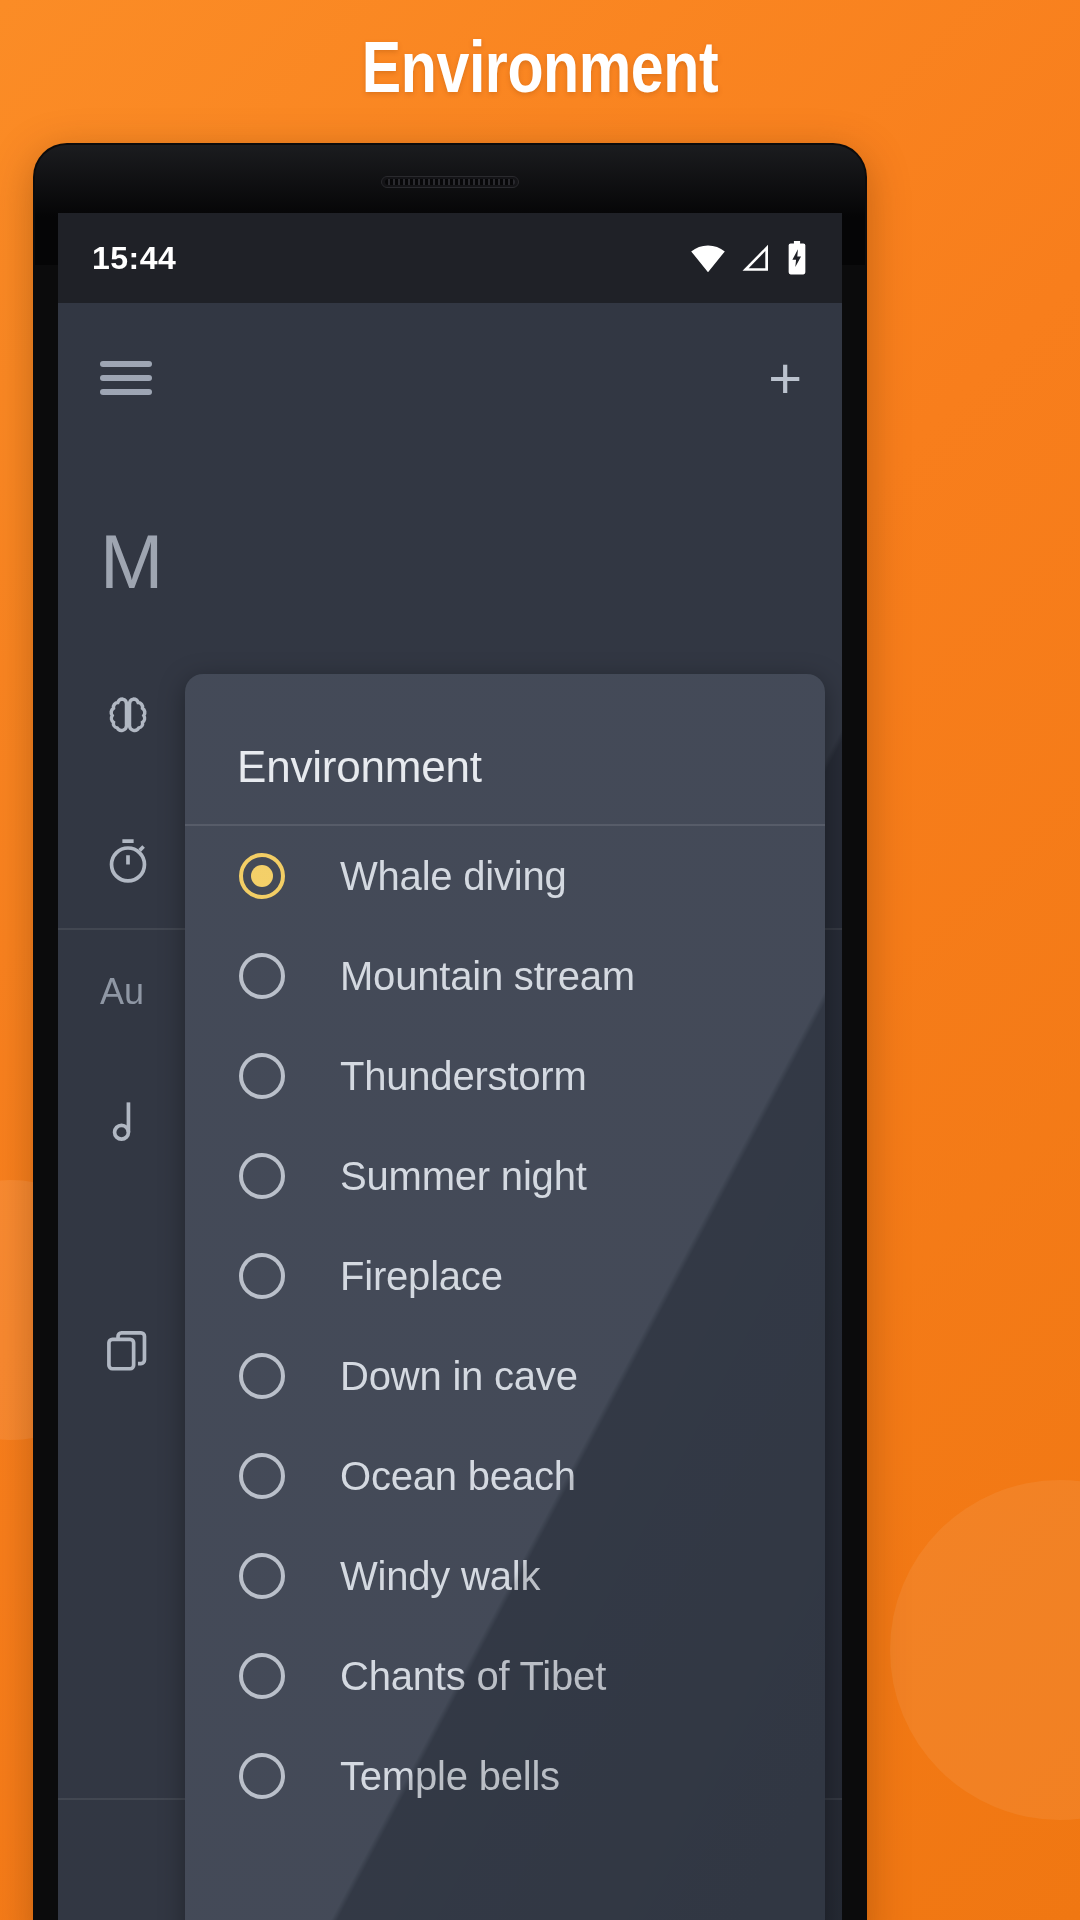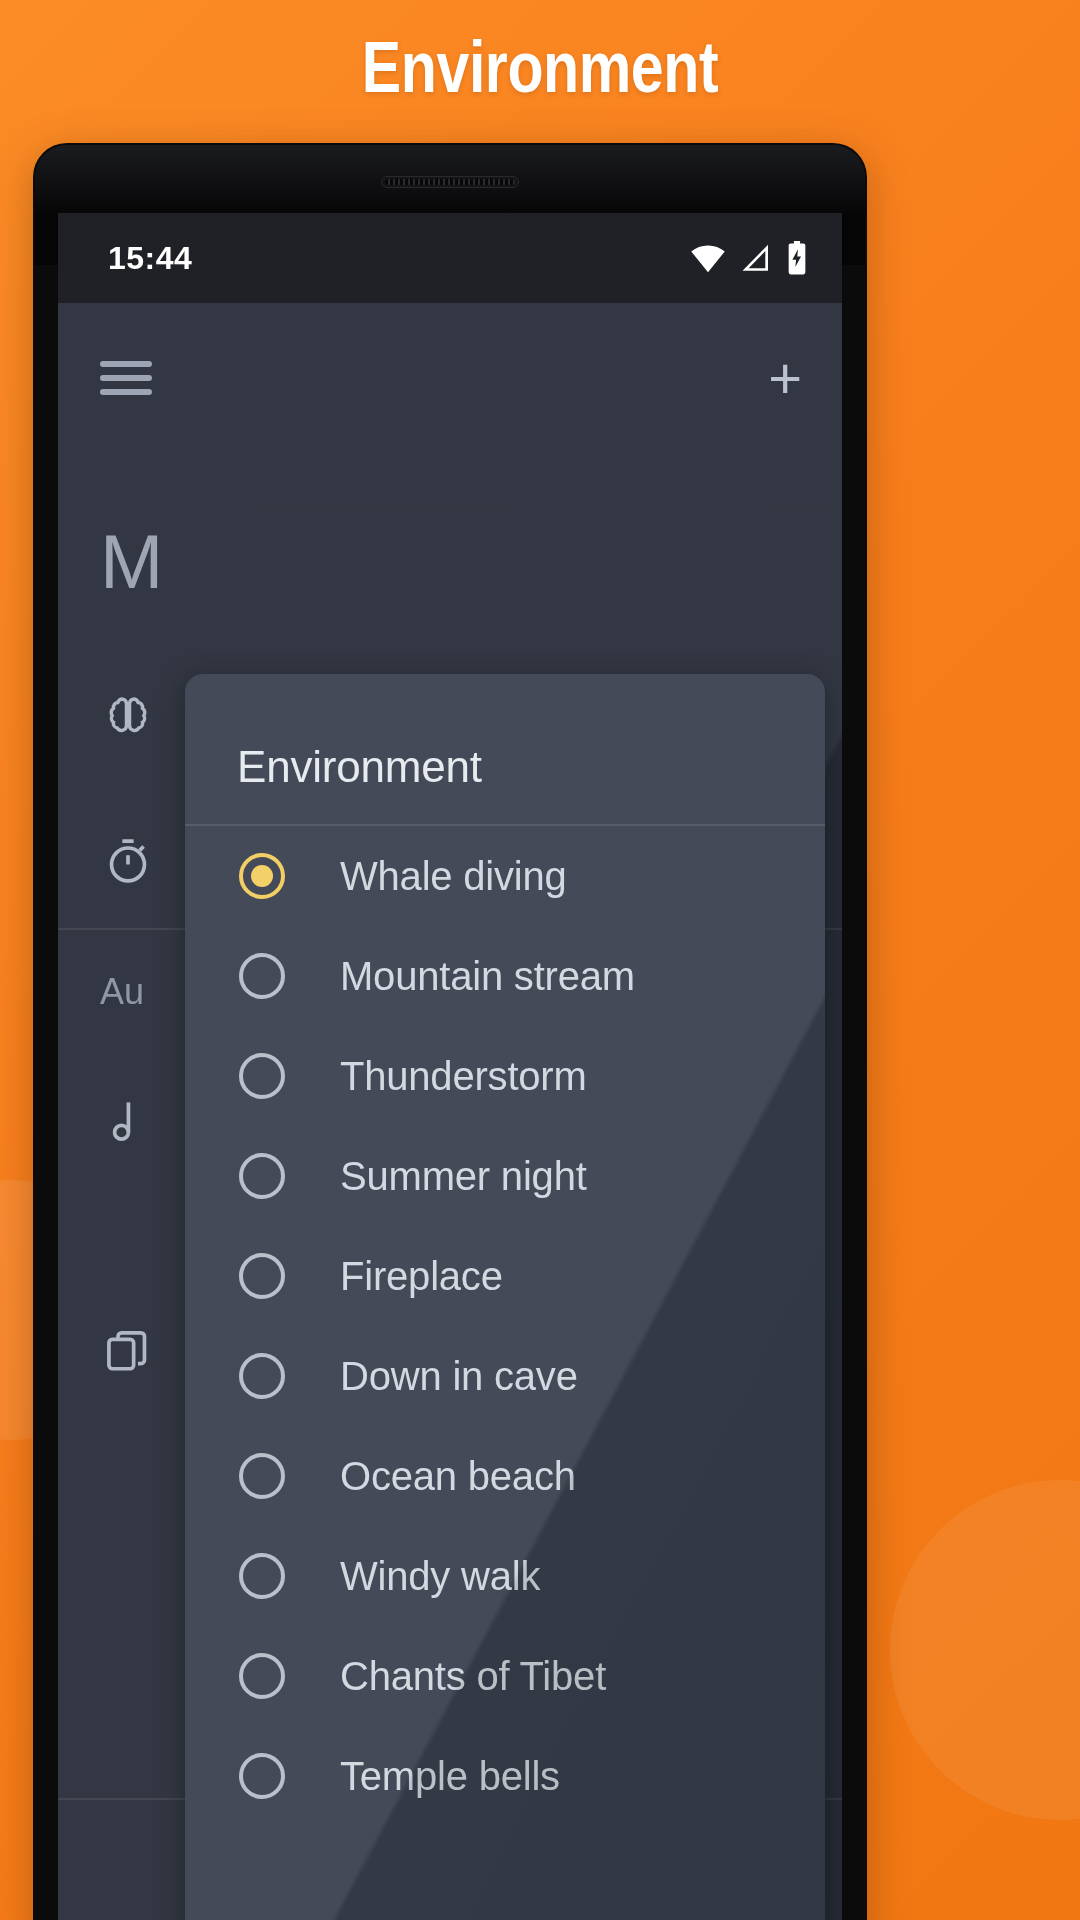--- a/index.html
+++ b/index.html
@@ -88,21 +88,21 @@
   }
 
   
   #statusbar {
     position:relative;
     height:90px;
     background:#1F2127;
     display:flex;
     align-items:center;
     justify-content:space-between;
-    padding:0 33px 0 50px;
+    padding:0 33px 0 34px;
     z-index:6;
   }
   #clock {
     color:#FFFFFF;
     font-size:32px;
     font-weight:bold;
     letter-spacing:0.5px;
   }
   #status-icons {
     display:flex; align-items:center; gap:12px;

